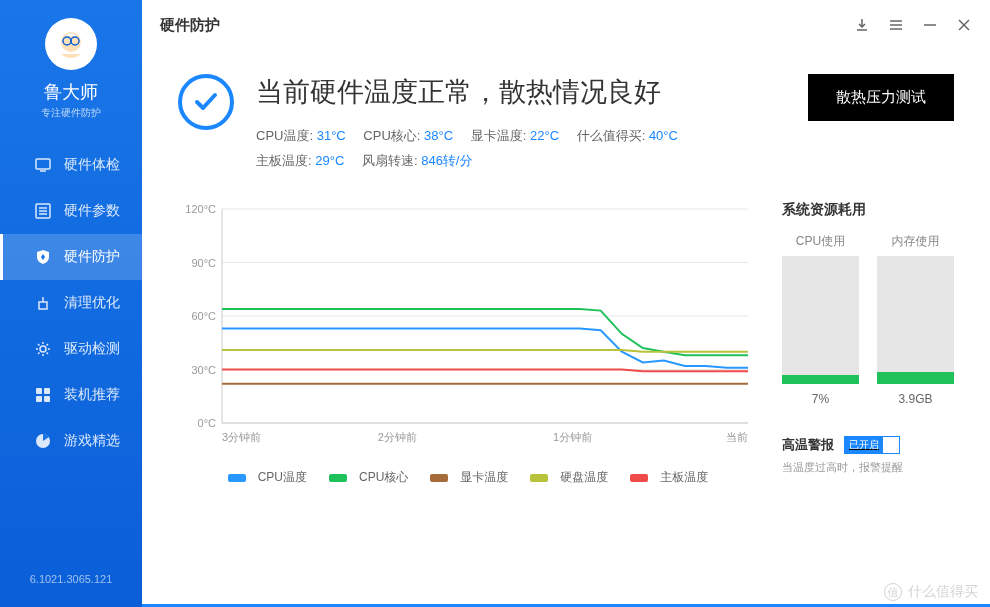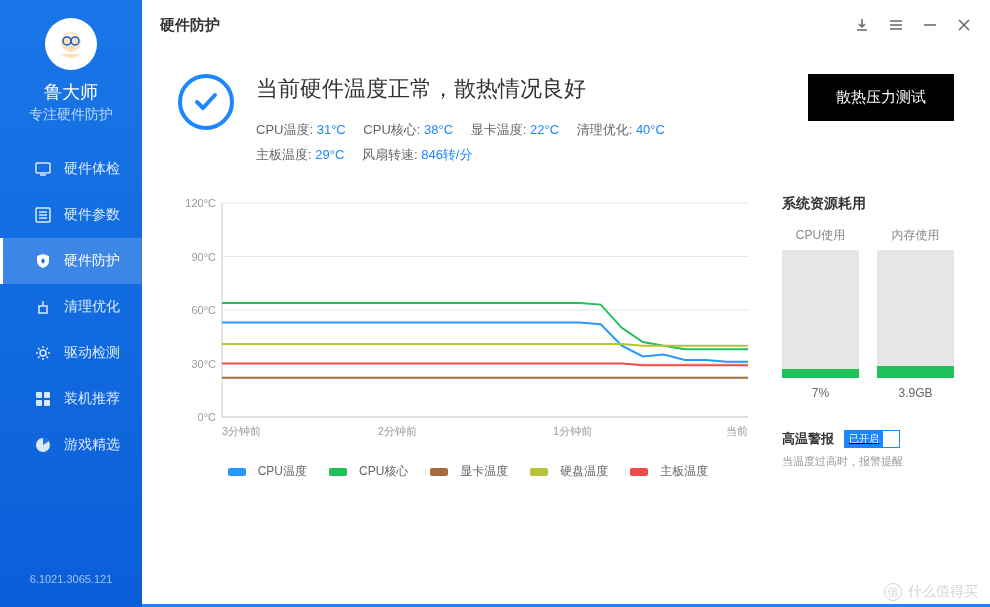--- a/index.html
+++ b/index.html
@@ -2,37 +2,37 @@
 <html><head>
 <meta charset="utf-8">
 <style>
 * { margin: 0; padding: 0; box-sizing: border-box; font-family: "Microsoft YaHei", sans-serif; }
 body { width: 990px; height: 607px; background: #fff; overflow: hidden; position: relative; }
 .app { display: flex; width: 100%; height: 100%; }
 .sidebar { width: 180px; background: linear-gradient(180deg, #1976e8 0%, #0a5fd8 100%); color: #fff; display: flex; flex-direction: column; align-items: center; padding-top: 18px; position: relative; }
 .avatar { width: 52px; height: 52px; border-radius: 50%; background: #fff; display: flex; align-items: center; justify-content: center; margin-bottom: 10px; }
 .avatar svg { width: 40px; height: 40px; }
 .app-name { font-size: 18px; font-weight: 500; margin-bottom: 2px; }
-.app-tagline { font-size: 14px; opacity: 0.7; margin-bottom: 22px; }
+.app-tagline { font-size: 10px; opacity: 0.7; margin-bottom: 22px; }
 .nav { width: 100%; }
 .nav-item { display: flex; align-items: flex-end; padding: 14px 0 14px 34px; cursor: pointer; font-size: 14px; opacity: 0.85; }
 .nav-item.active { background: rgba(255,255,255,0.18); opacity: 1; position: relative; }
 .nav-item.active::before { content: ""; position: absolute; left: 0; top: 0; bottom: 0; width: 3px; background: #fff; }
 .nav-item .nico { width: 18px; height: 18px; margin-right: 12px; display: inline-flex; align-items: center; justify-content: center; }
 .version { position: absolute; bottom: 22px; font-size: 11px; opacity: 0.6; }
 .main { flex: 1; display: flex; flex-direction: column; position: relative; }
 .titlebar { height: 50px; display: flex; align-items: center; padding: 0 18px; }
 .titlebar-title { font-size: 15px; font-weight: 600; color: #333; }
 .titlebar-ctrls { margin-left: auto; display: flex; gap: 18px; align-items: center; }
 .tc-icon { width: 16px; height: 16px; cursor: pointer; color: #666; display: inline-flex; align-items: center; justify-content: center; }
 .content { padding: 24px 36px 0 36px; flex: 1; }
 .status-row { display: flex; align-items: flex-start; }
 .status-icon { width: 56px; height: 56px; border: 4px solid #1a87ff; border-radius: 50%; display: flex; align-items: center; justify-content: center; flex-shrink: 0; margin-right: 22px; }
 .status-text-block { flex: 1; }
-.status-title { font-size: 22px; color: #333; margin-bottom: 14px; }
+.status-title { font-size: 27px; color: #333; margin-bottom: 14px; }
 .status-metrics { font-size: 13px; color: #666; line-height: 1.9; }
 .status-metrics .mv { color: #1a87ff; margin-right: 14px; }
 .status-metrics .ml { margin-left: 0; }
 .stress-btn { background: #000000; color: #fff; border: none; padding: 14px 28px; font-size: 15px; cursor: pointer; flex-shrink: 0; }
 .chart-row { display: flex; margin-top: 28px; }
 .chart-area { flex: 1; }
 .chart-svg { width: 580px; height: 250px; }
 .axis-label { font-size: 11px; fill: #999; }
 .grid-line { stroke: #e8e8e8; stroke-width: 1; }
 .axis-line { stroke: #ccc; stroke-width: 1; }
@@ -181,21 +181,21 @@
           <svg width="30" height="30" viewBox="0 0 30 30" fill="none" stroke="#1a87ff" stroke-width="4" stroke-linecap="round" stroke-linejoin="round">
               <polyline points="6,15 12,21 24,8"></polyline>
             </svg>
         </div>
         <div class="status-text-block">
           <div class="status-title">当前硬件温度正常，散热情况良好</div>
           <div class="status-metrics">
             <span class="ml">CPU温度:</span> <span class="mv">31°C</span>
             <span class="ml">CPU核心:</span> <span class="mv">38°C</span>
             <span class="ml">显卡温度:</span> <span class="mv">22°C</span>
-            <span class="ml">清理优化:</span> <span class="mv">40°C</span><br>
+            <span class="ml">什么值得买:</span> <span class="mv">40°C</span><br>
             <span class="ml">主板温度:</span> <span class="mv">29°C</span>
             <span class="ml">风扇转速:</span> <span class="mv">846转/分</span>
           </div>
         </div>
         <button class="stress-btn">散热压力测试</button>
       </div>
 
       <div class="chart-row">
         <div class="chart-area">
           <svg class="chart-svg" id="chart-svg" viewBox="0 0 580 250">

